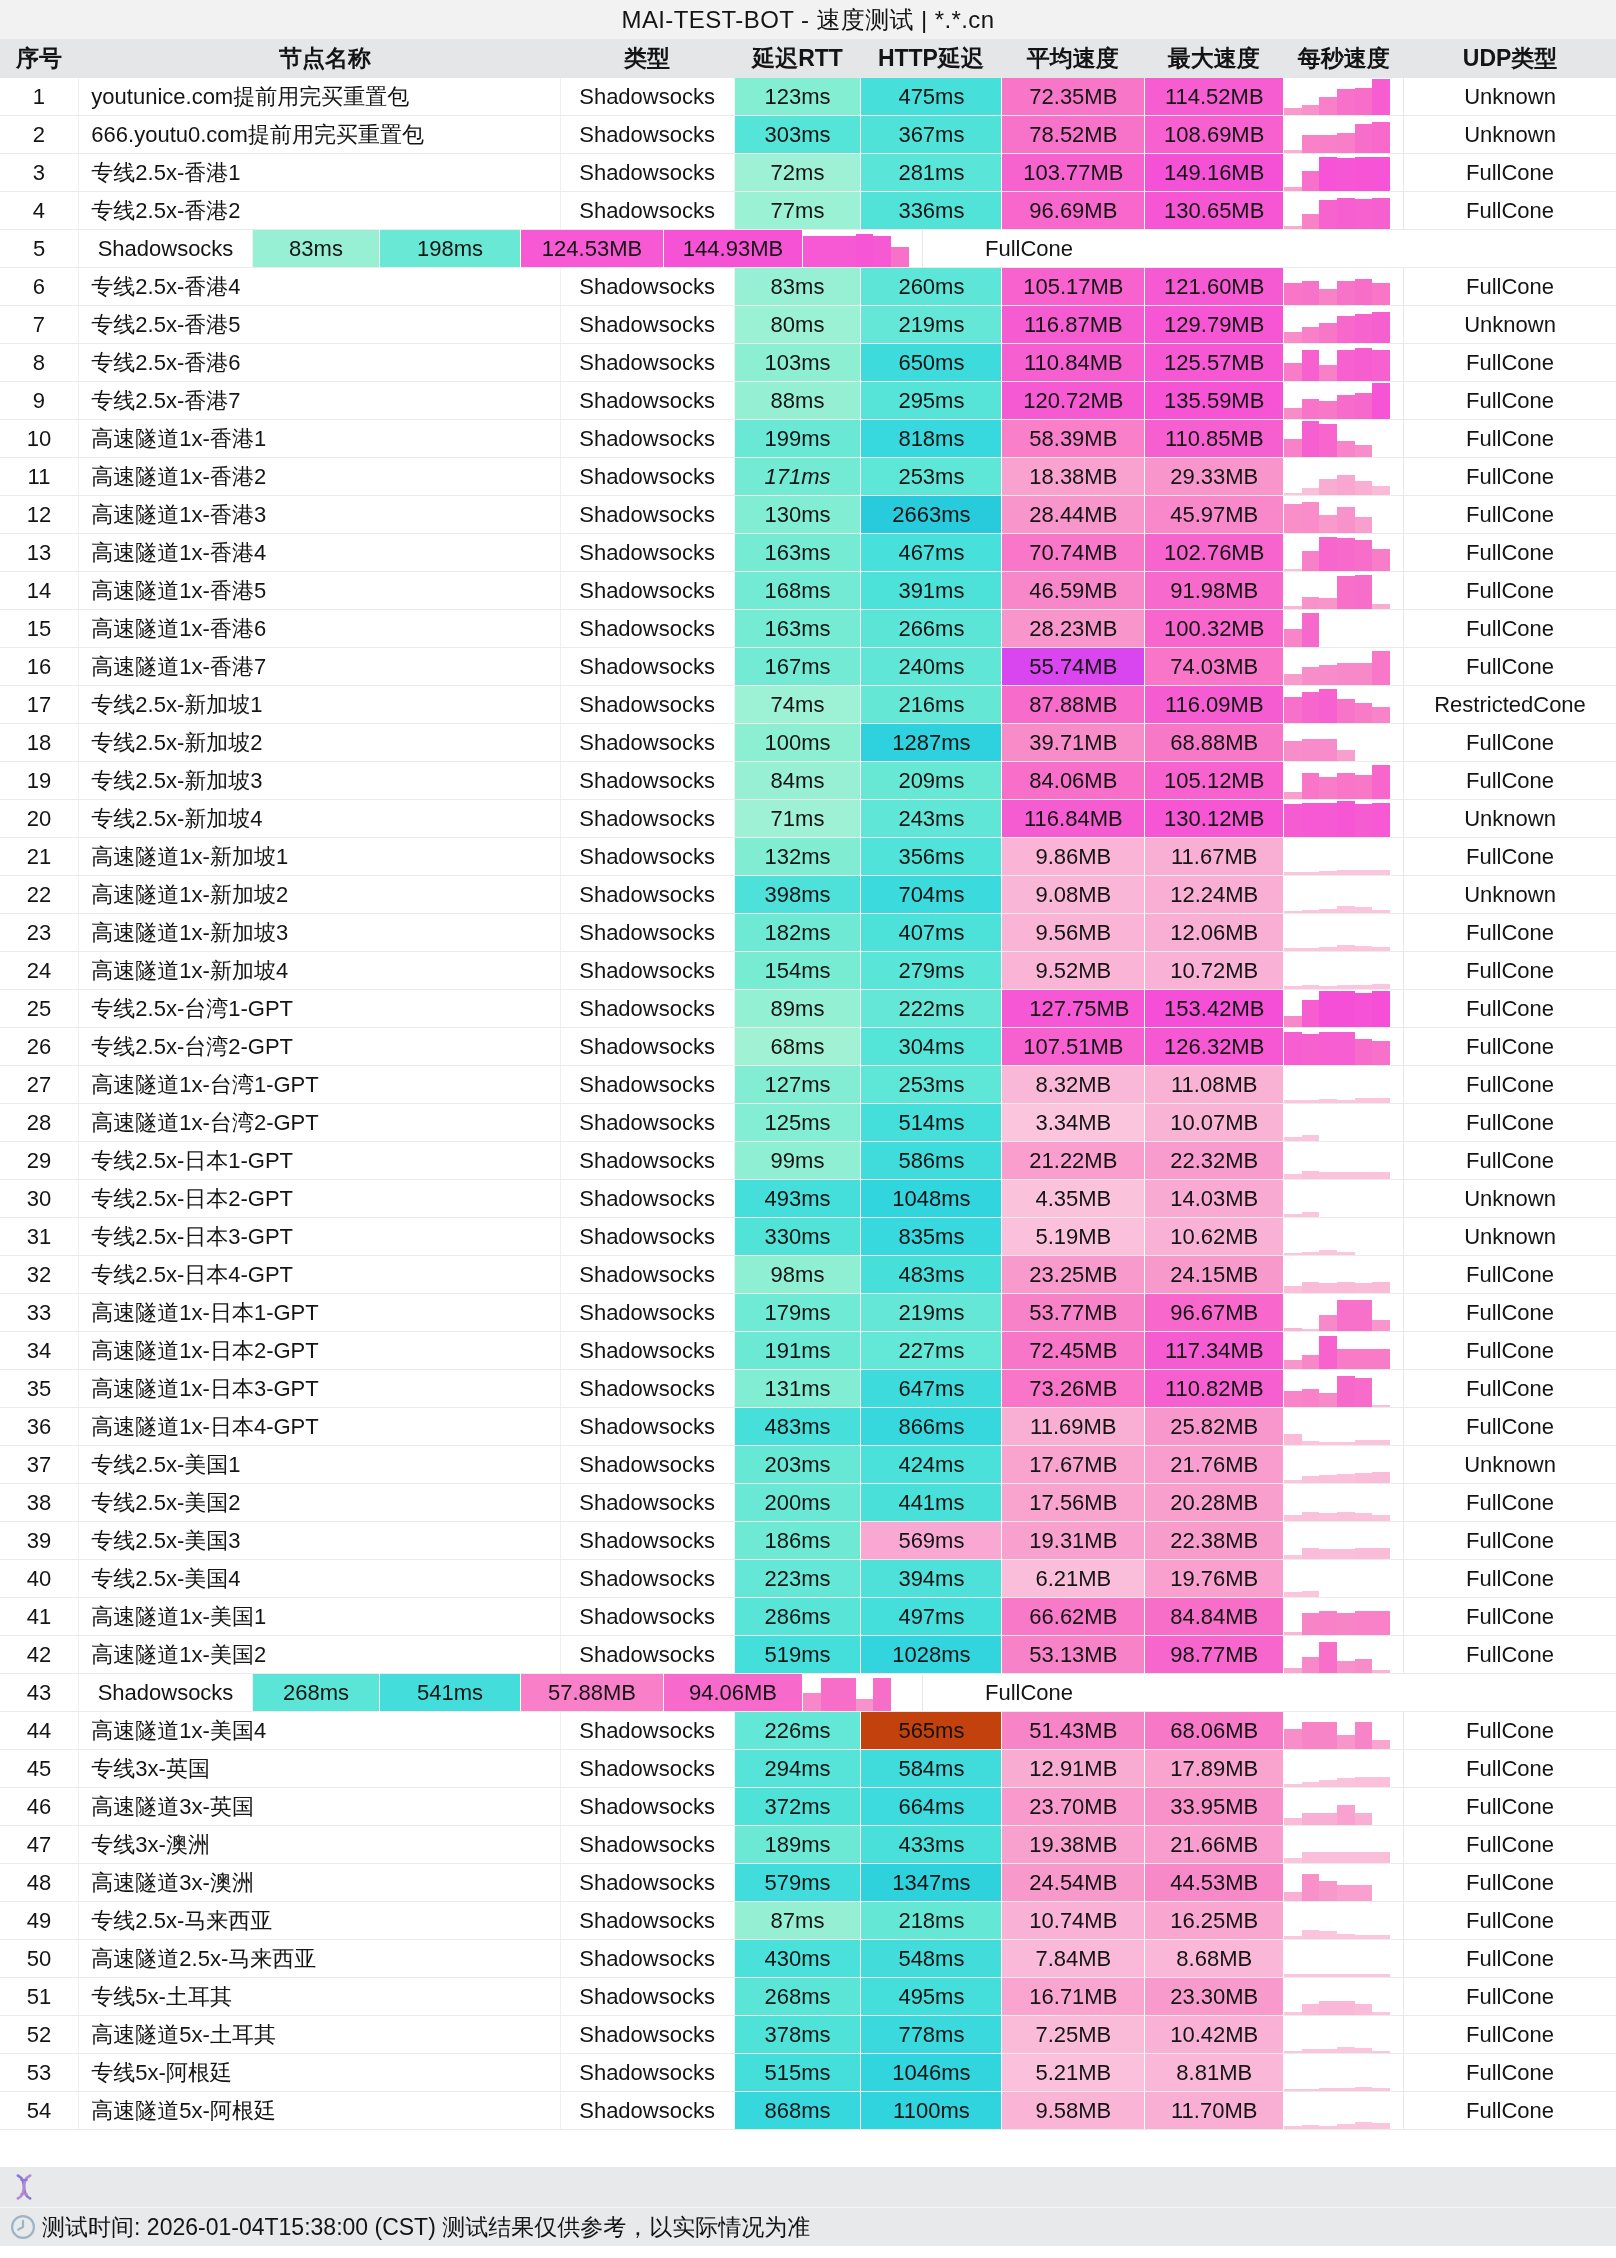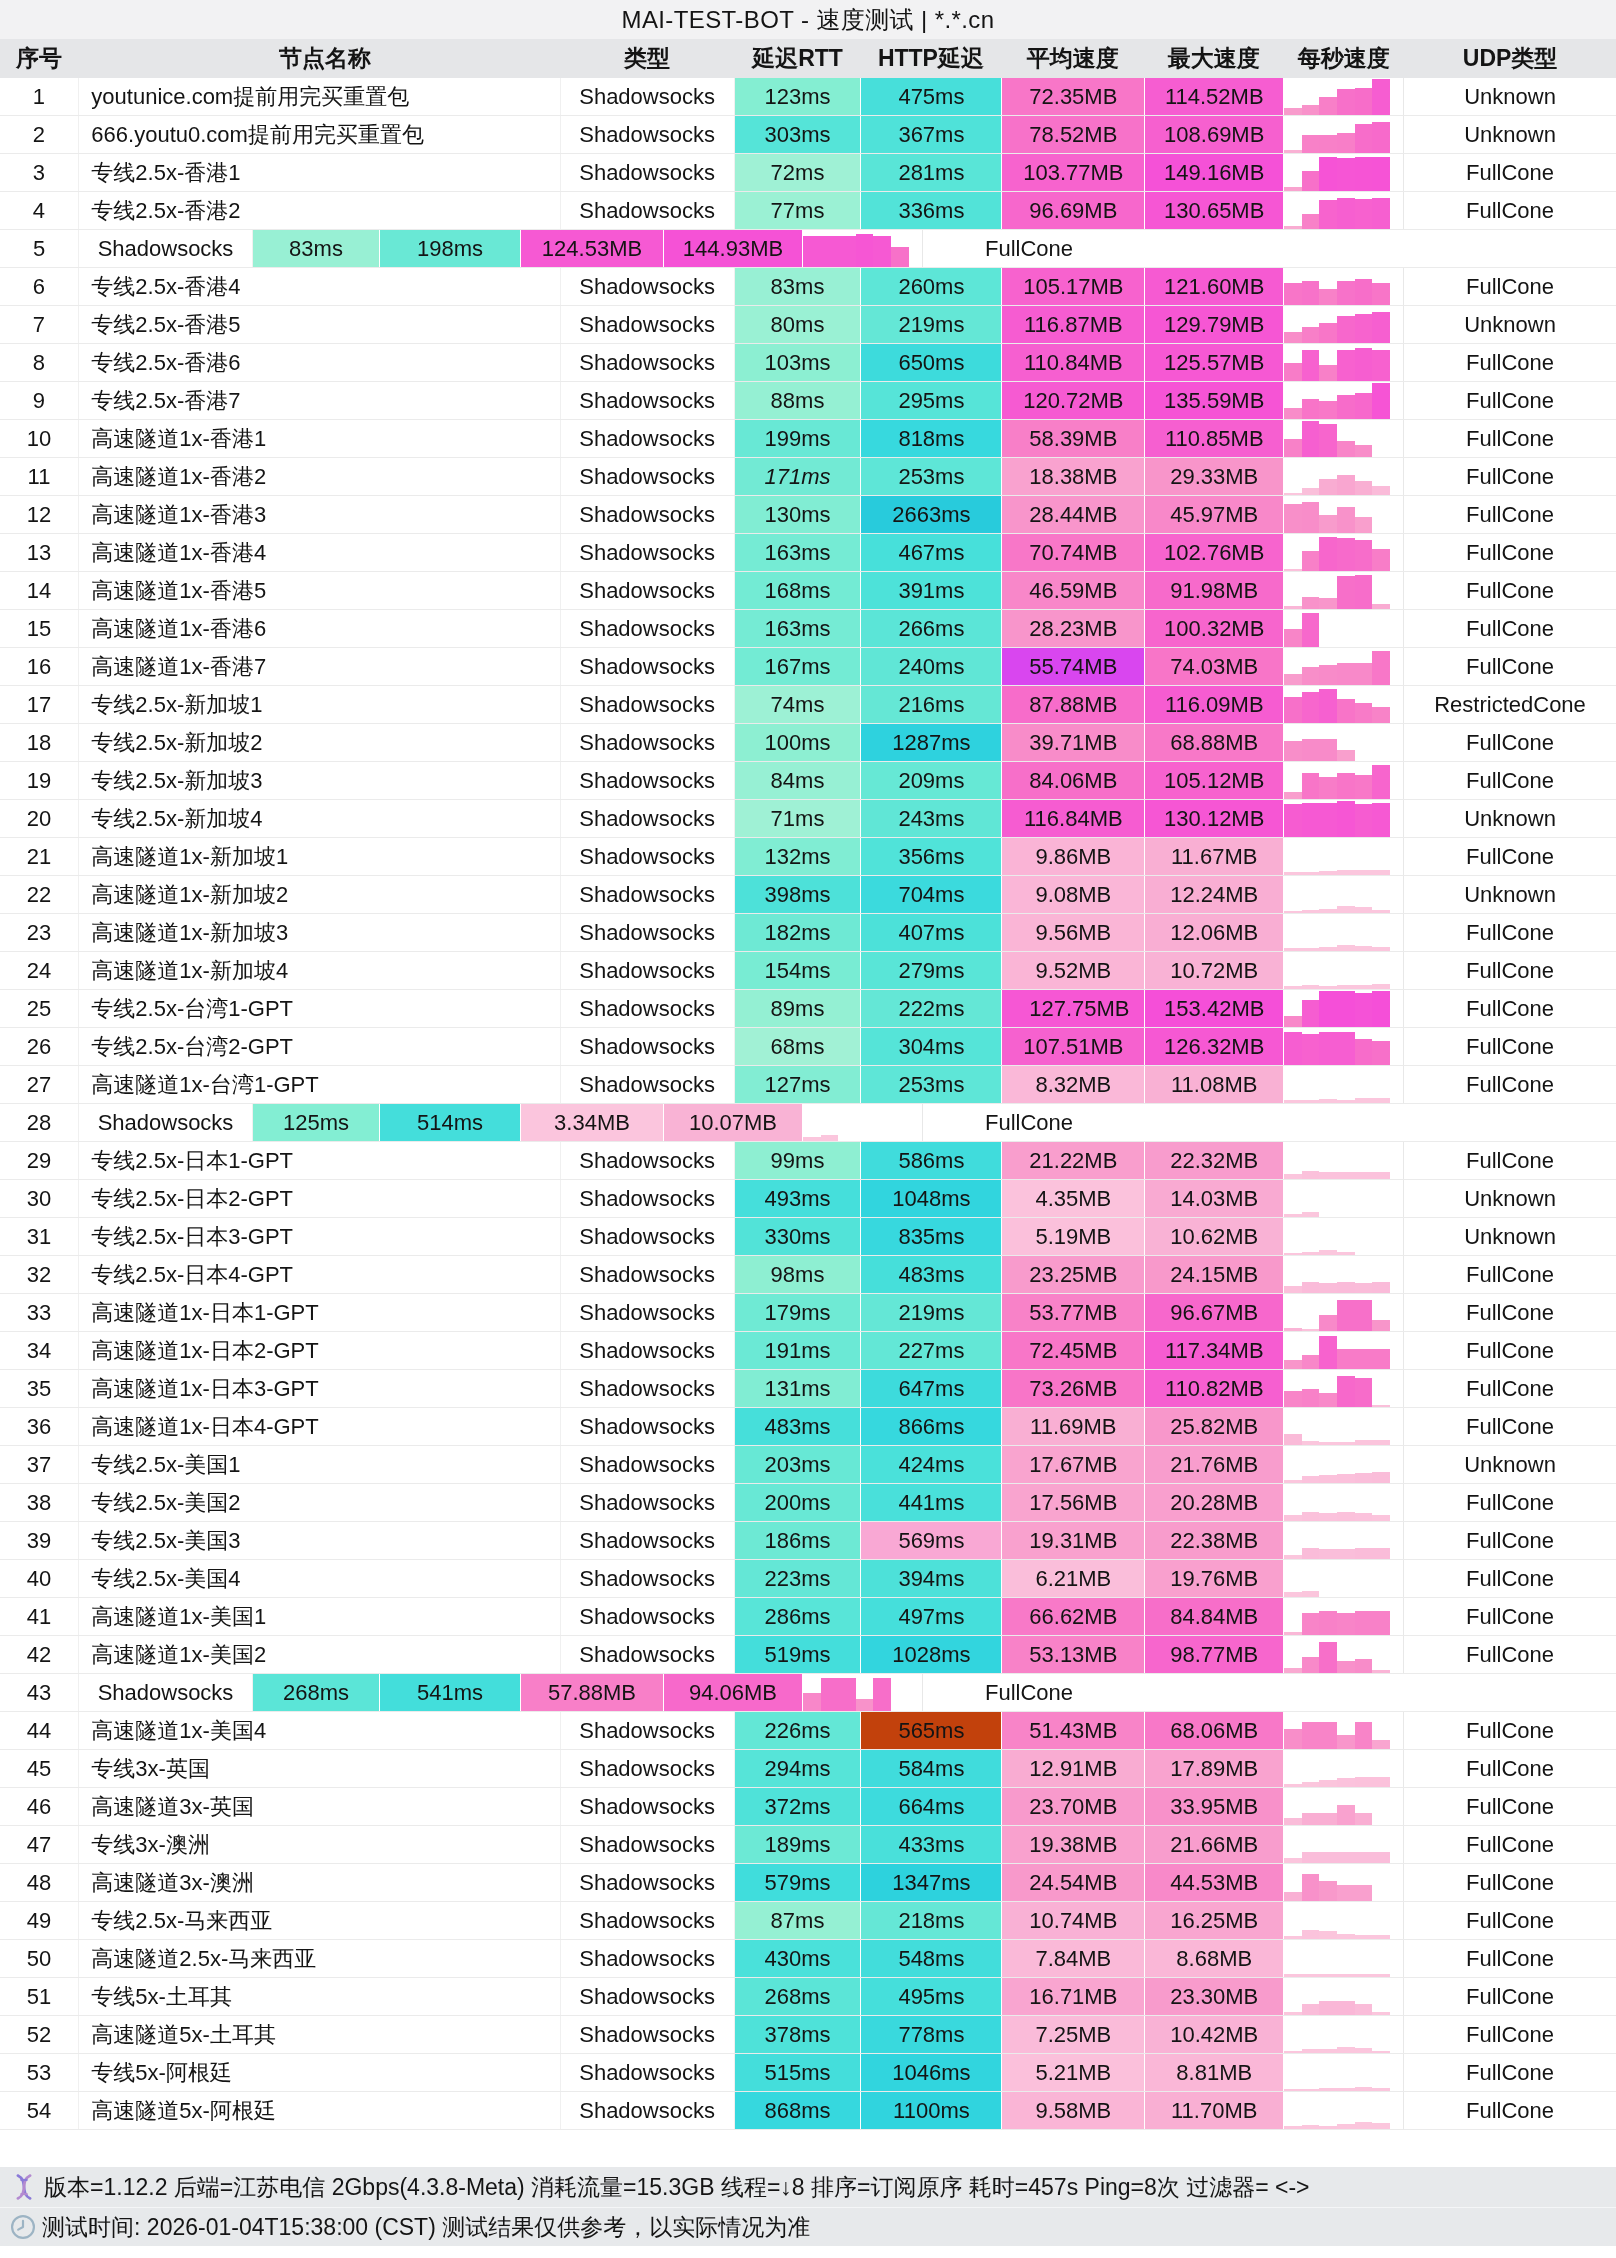--- a/index.html
+++ b/index.html
@@ -544,20 +544,21 @@
         <div class="bar" style="height: 3.5px; background: rgb(251, 198, 221);"></div>
         <div class="bar" style="height: 4.4px; background: rgb(251, 198, 221);"></div>
         <div class="bar" style="height: 2.6px; background: rgb(251, 198, 221);"></div>
         <div class="bar" style="height: 5.3px; background: rgb(251, 198, 221);"></div>
         <div class="bar" style="height: 5.3px; background: rgb(251, 198, 221);"></div>
       </div>
       <div class="cell c-udp">FullCone</div>
     </div>
     <div class="row">
       <div class="cell c-idx">28</div>
+      <div class="cell c-name">高速隧道1x-台湾2-GPT</div>
       <div class="cell c-type">Shadowsocks</div>
       <div class="cell c-rtt" style="background: rgb(131, 238, 211);">125ms</div>
       <div class="cell c-http" style="background: rgb(68, 222, 219);">514ms</div>
       <div class="cell c-avg" style="background: rgb(251, 197, 221);">3.34MB</div>
       <div class="cell c-max" style="background: rgb(249, 179, 213);">10.07MB</div>
       <div class="cell c-bars">
         <div class="bar" style="height: 4.4px; background: rgb(251, 198, 221);"></div>
         <div class="bar" style="height: 6.2px; background: rgb(251, 198, 221);"></div>
         <div class="bar" style="height: 0px;"></div>
         <div class="bar" style="height: 0px;"></div>
@@ -1040,21 +1041,20 @@
 <div class="footer">
   <div class="footer-line footer-line1">
     <span class="f-icon">
       <svg width="30" height="30" viewBox="0 0 34 34">
         <path d="M10 4 C22 10 12 24 24 30" fill="none" stroke="#8a7ad8" stroke-width="3" stroke-linecap="round"></path>
         <path d="M24 4 C12 10 22 24 10 30" fill="none" stroke="#b38ad0" stroke-width="3" stroke-linecap="round"></path>
         <line x1="13" y1="9" x2="21" y2="9" stroke="#8a7ad8" stroke-width="2.5"></line>
         <line x1="13" y1="25" x2="21" y2="25" stroke="#b38ad0" stroke-width="2.5"></line>
       </svg>
     </span>
-    <span>版本=1.12.2  后端=江苏电信 2Gbps(4.3.8-Meta) 消耗流量=15.3GB  线程=↓8  排序=订阅原序  耗时=457s  Ping=8次  过滤器= &lt;-&gt;</span>
   </div>
   <div class="footer-line footer-line2">
     <span class="f-icon">
       <svg width="28" height="28" viewBox="0 0 32 32">
         <circle cx="16" cy="16" r="12.5" fill="none" stroke="#9db4c4" stroke-width="2.5"></circle>
         <path d="M16 9 L16 16 L10.5 19" fill="none" stroke="#9db4c4" stroke-width="2.5" stroke-linecap="round" stroke-linejoin="round"></path>
       </svg>
     </span>
     <span>测试时间: 2026-01-04T15:38:00 (CST)  测试结果仅供参考，以实际情况为准</span>
   </div>

